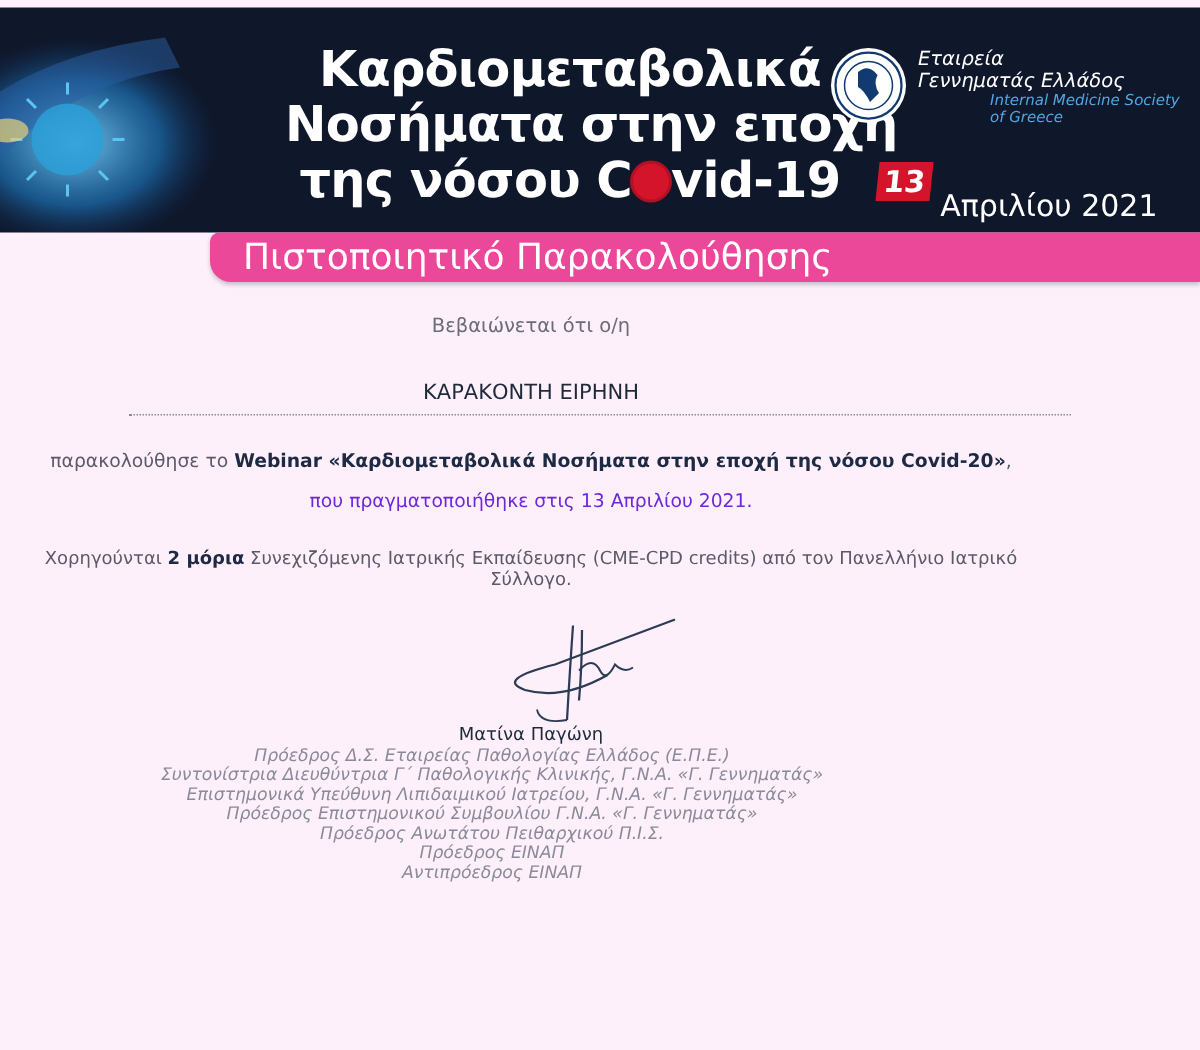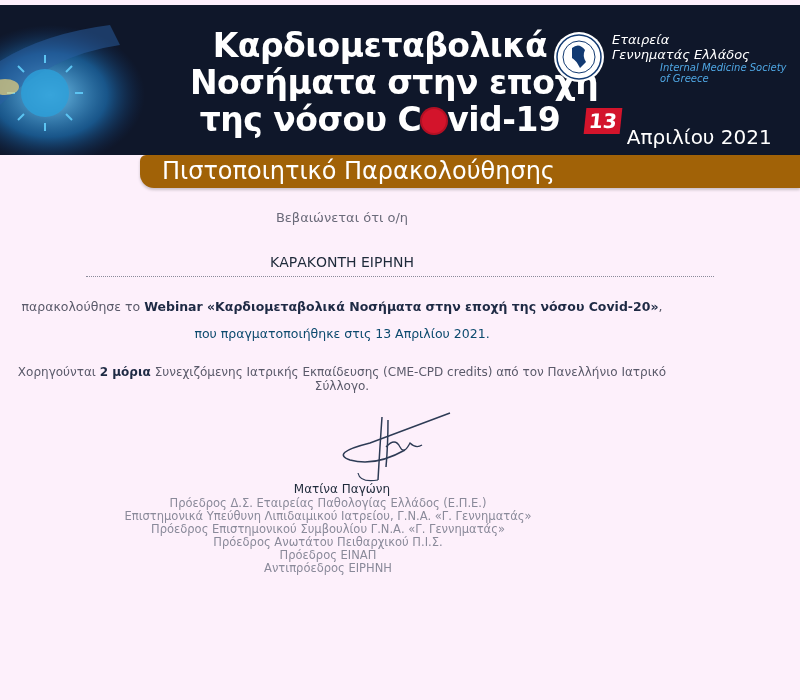--- a/index.html
+++ b/index.html
@@ -41,42 +41,42 @@
       position: absolute; left: 585px; top: 100px; height: 32px;
       display: flex; align-items: center;
     }
     .date .day {
       background: #d3142b; color: #fff; font-weight: bold; font-size: 20px;
       padding: 1px 4px; transform: skewX(-6deg); margin-right: 6px;
     }
     .date .rest { color: #fff; font-size: 20px; white-space: nowrap; margin-top: 32px; }
     .banner {
       position: absolute; left: 140px; top: 155px; width: 660px; height: 33px;
-      background: #a16207; border-bottom-left-radius: 14px; border-top-left-radius: 6px;
+      background: #ec4899; border-bottom-left-radius: 14px; border-top-left-radius: 6px;
       box-shadow: 0 2px 3px rgba(0,0,0,0.2);
     }
     .banner span {
       position: absolute; left: 22px; top: 2px; color: #fff; font-size: 24px; white-space: nowrap;
     }
-    .text-center { position: absolute; left: 0; width: 684px; text-align: center; }
+    .text-center { position: absolute; left: 12px; width: 684px; text-align: center; }
     .certifies { top: 210px; color: #6b6b7a; font-size: 13px; }
     .recipient { top: 254px; color: #1e2a3a; font-size: 14px; }
     .dotted-line {
       position: absolute; left: 86px; top: 276px; width: 628px;
       border-top: 1px dotted #8a8a9a;
     }
     .body-line1 { top: 299px; color: #5a5a6a; font-size: 12.5px; }
     .body-line1 b, .credits b { color: #1e2a44; }
-    .body-line2 { top: 326px; color: #0c4a6e; font-size: 12.5px; }
+    .body-line2 { top: 326px; color: #6d28d9; font-size: 12.5px; }
     .credits { top: 365px; color: #5a5a6a; font-size: 12px; }
     .signature { position: absolute; left: 330px; top: 405px; width: 130px; height: 80px; }
     .signer { top: 482px; color: #1e2a3a; font-size: 12px; font-weight: normal; }
     .roles {
       position: absolute; left: 0; top: 497px; width: 656px; text-align: center;
-      color: #8a8a9a; font-size: 11.5px; line-height: 13px;
+      color: #8a8a9a; font-size: 11.5px; font-style: italic; line-height: 13px;
     }
     .roles div { white-space: nowrap; }
   </style>
 </head>
 <body>
 
 <div class="header">
   <svg class="virus-art" viewBox="0 0 200 140">
     <defs>
       <radialGradient id="glow" cx="50%" cy="50%" r="50%">
@@ -143,18 +143,19 @@
 <svg class="signature" viewBox="0 0 130 80">
   <path d="M120 8 L40 38 Q0 48 20 55 Q45 62 75 45" fill="none" stroke="#2d3b55" stroke-width="1.5"></path>
   <path d="M52 12 Q50 40 48 75 M58 15 Q58 40 56 62" fill="none" stroke="#2d3b55" stroke-width="1.5"></path>
   <path d="M56 42 Q65 32 70 42 Q74 50 80 38 Q86 44 92 40" fill="none" stroke="#2d3b55" stroke-width="1.3"></path>
   <path d="M48 75 Q30 78 28 68" fill="none" stroke="#2d3b55" stroke-width="1.2"></path>
 </svg>
 
 <div class="text-center signer">Ματίνα Παγώνη</div>
 <div class="roles">
   <div>Πρόεδρος Δ.Σ. Εταιρείας Παθολογίας Ελλάδος (Ε.Π.Ε.)</div>
+  <div>Συντονίστρια Διευθύντρια Γ΄ Παθολογικής Κλινικής, Γ.Ν.Α. «Γ. Γεννηματάς»</div>
   <div>Επιστημονικά Υπεύθυνη Λιπιδαιμικού Ιατρείου, Γ.Ν.Α. «Γ. Γεννηματάς»</div>
   <div>Πρόεδρος Επιστημονικού Συμβουλίου Γ.Ν.Α. «Γ. Γεννηματάς»</div>
   <div>Πρόεδρος Ανωτάτου Πειθαρχικού Π.Ι.Σ.</div>
   <div>Πρόεδρος ΕΙΝΑΠ</div>
-  <div>Αντιπρόεδρος ΕΙΡΗΝΗ</div>
+  <div>Αντιπρόεδρος ΕΙΝΑΠ</div>
 </div>
 
 </body></html>

